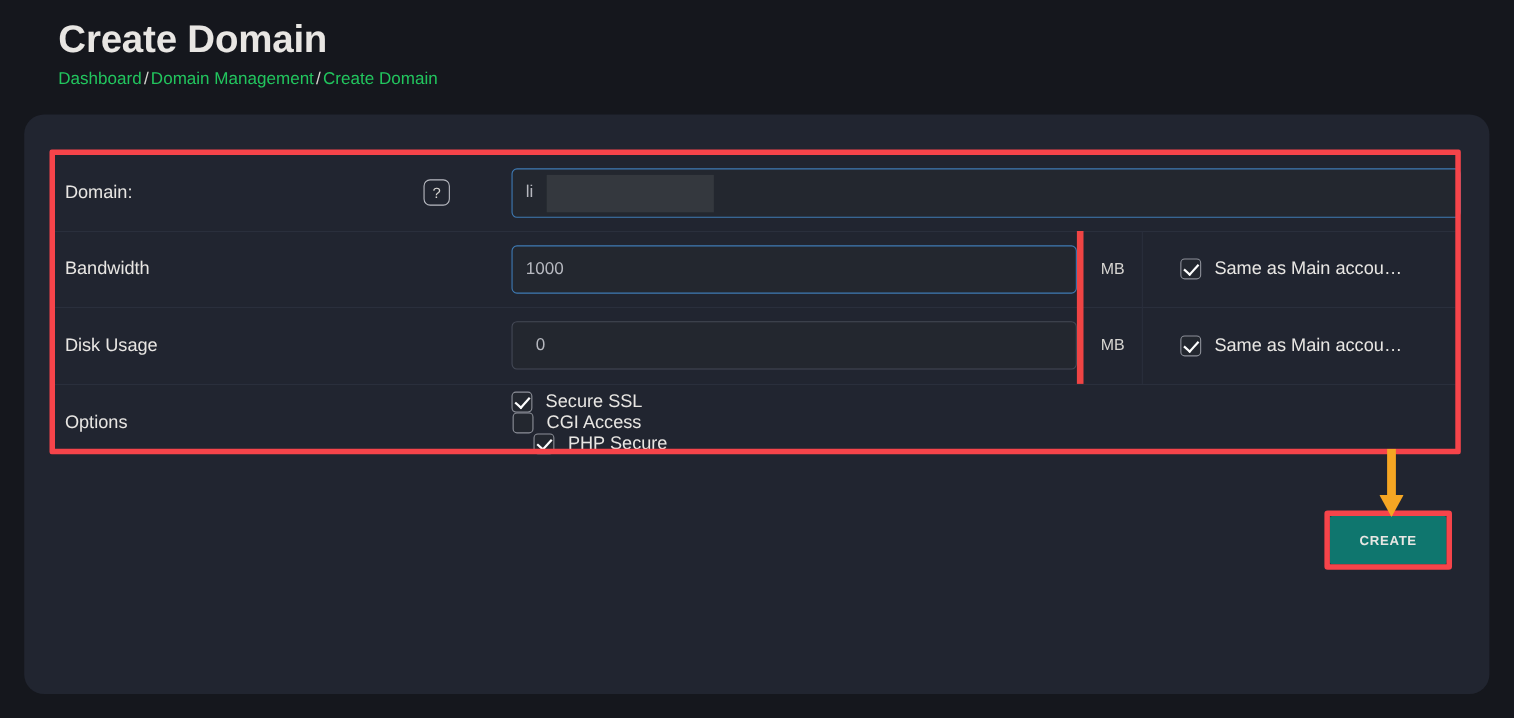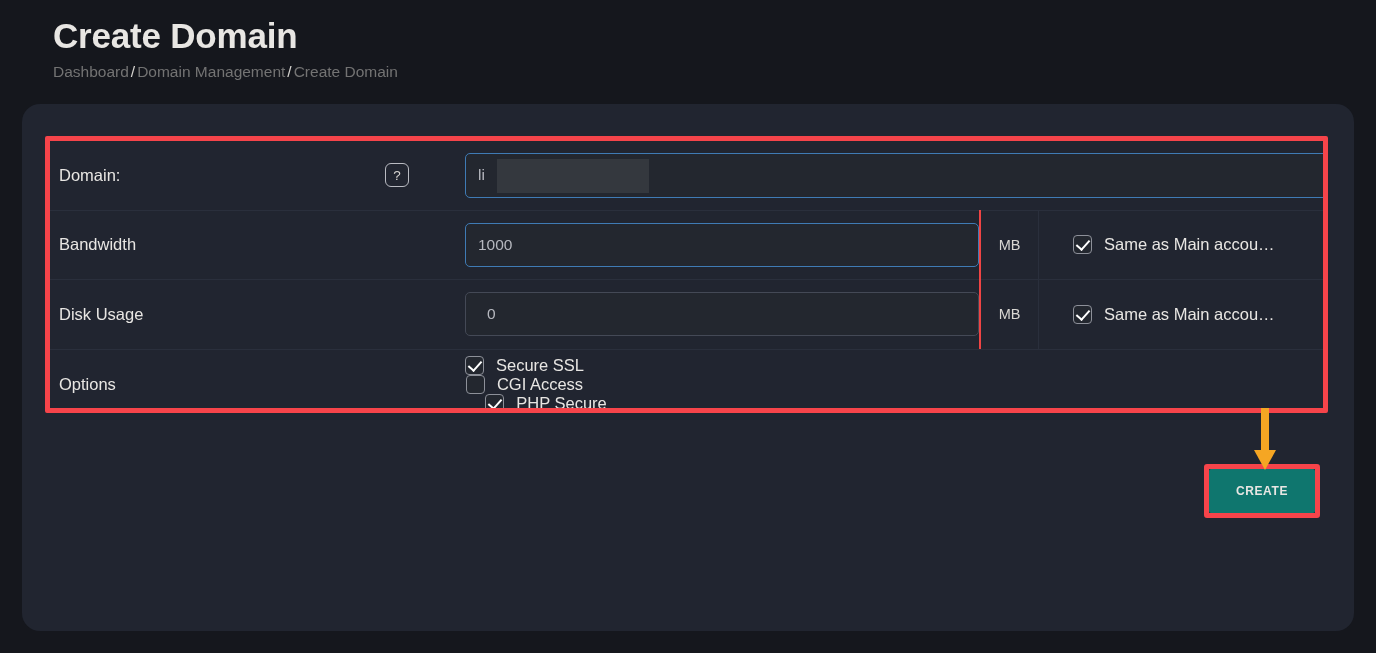--- a/index.html
+++ b/index.html
@@ -26,21 +26,21 @@
     line-height: 44px;
     white-space: nowrap;
   }
   .breadcrumb {
     margin-top: 4px;
     font-size: 15.5px;
     color: #d8d6d2;
     white-space: nowrap;
     line-height: 20px;
   }
-  .breadcrumb .crumb { color: #737373; }
+  .breadcrumb .crumb { color: #22c55e; }
   .breadcrumb .sep {
     color: #d8d6d2;
     padding: 0 2px;
   }
 
   
   .panel {
     position: absolute;
     left: 22px;
     top: 104px;
@@ -139,21 +139,21 @@
     width: 152px;
     height: 34px;
     background: #34383e;
     z-index: 2;
   }
 
   .unit-cell {
     width: 60px;
     flex: 0 0 60px;
     height: 69.5px;
-    border-left: 2px solid #ef4444;
+    border-left: 6px solid #ef4444;
     border-right: 1px solid #2a2f3c;
     display: flex;
     align-items: center;
     justify-content: center;
     font-size: 14.5px;
     color: #d8d6d2;
     margin-left: 0;
   }
 
   .checkbox-cell {

